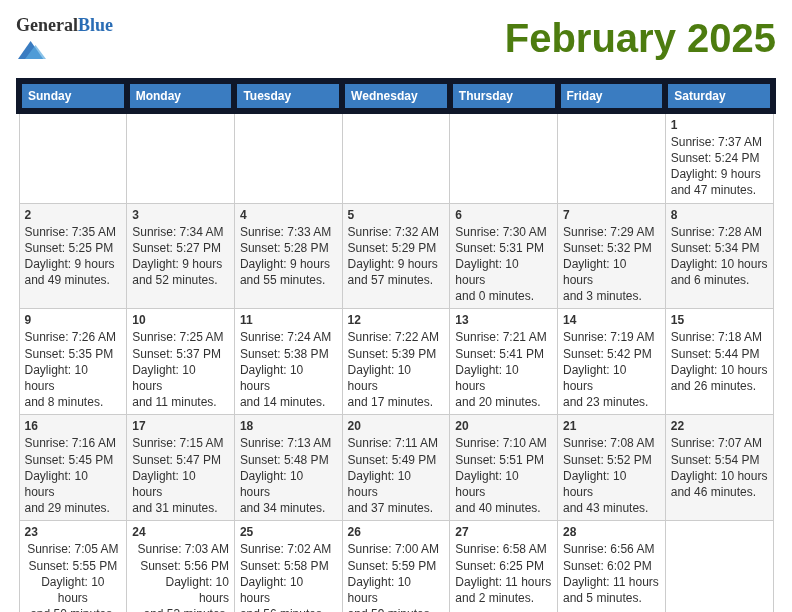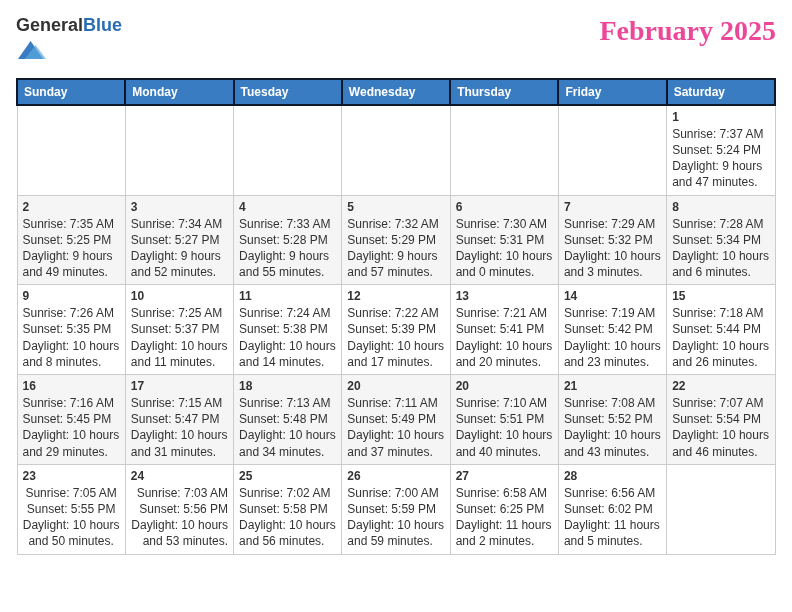--- a/index.html
+++ b/index.html
@@ -12,60 +12,60 @@
     }
     .header {
       display: flex;
       justify-content: space-between;
       align-items: flex-start;
       margin-bottom: 10px;
     }
     .logo {
       display: flex;
       align-items: flex-start;
+      font-family: Liberation Serif, serif;
     }
     .logo-text {
       font-size: 18px;
       font-weight: bold;
       line-height: 1.1;
     }
     .logo-general { color: #333; }
     .logo-blue { color: #2a6db5; }
     .logo-icon {
       width: 28px;
       height: 28px;
       margin-left: 2px;
     }
     .title-block {
       text-align: right;
     }
     .month-year {
-      font-size: 28px;
+      font-size: 40px;
       font-weight: bold;
-      color: #ec4899;
+      color: #4d7c0f;
       line-height: 1.1;
-      font-family: Liberation Serif, serif;
     }
     .location {
       font-size: 14px;
       color: #555;
     }
     table {
       width: 100%;
       border-collapse: collapse;
       table-layout: fixed;
     }
     thead th {
       background-color: #3a7cc1;
       color: #fff;
       font-size: 12px;
       font-weight: bold;
       padding: 5px 6px;
       text-align: left;
-      border: 2px solid #0f172a;
+      border: 6px solid #0f172a;
     }
     tbody td {
       vertical-align: top;
       border: 1px solid #ccc;
       padding: 4px 5px;
       height: 88px;
       font-size: 10.5px;
       color: #333;
       background: #fff;
     }

